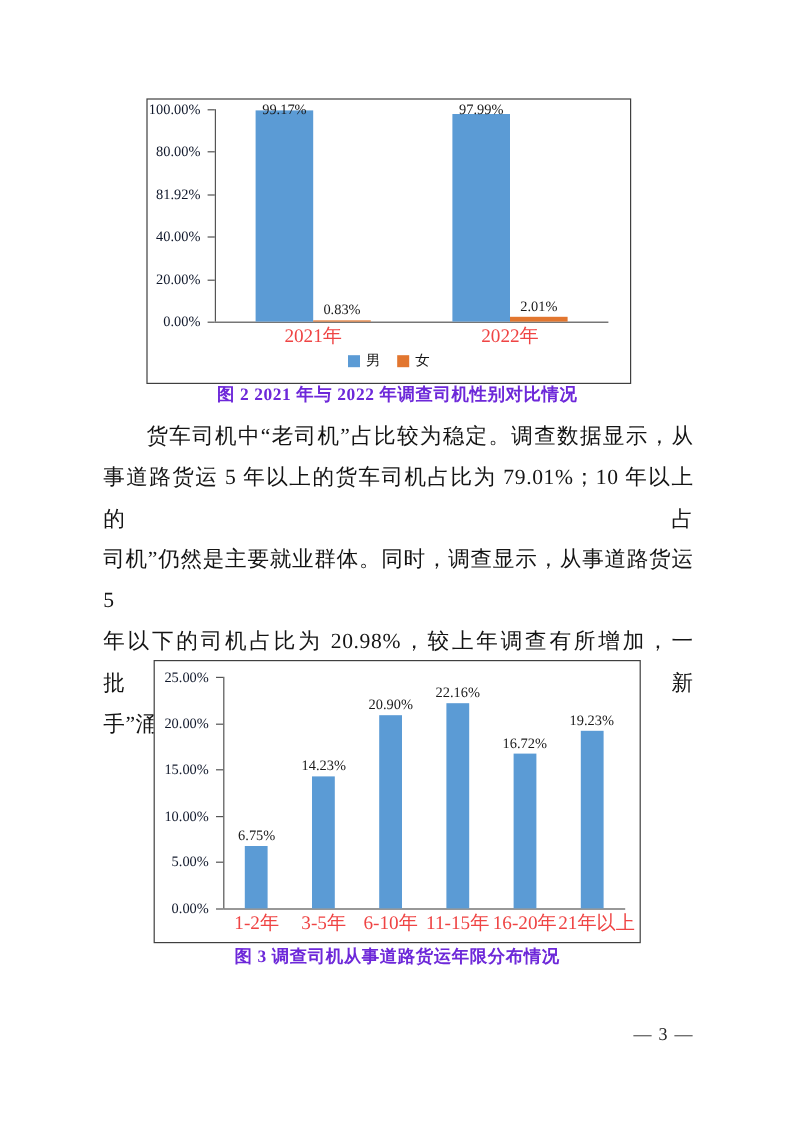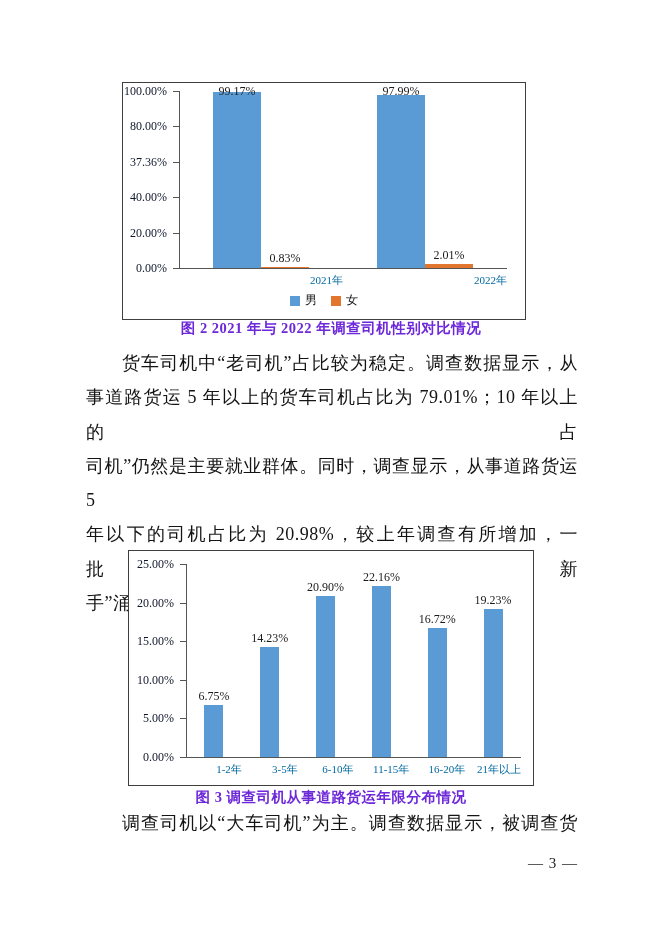--- a/index.html
+++ b/index.html
@@ -9,21 +9,21 @@
     font-family:"Liberation Serif","DejaVu Serif",serif; color:#141414;
   }
   
   .chart-box { position:absolute; background:#ffffff; border:1px solid #3f3f3f; }
   .chart-box > div { position:absolute; }
   .ytick  { font-size:12px; line-height:14px; text-align:right; white-space:nowrap; color:#0f172a; }
   .tickmark { width:6px; height:1px; background:#555555; }
   .vline, .hline { background:#555555; }
   .bar { }
   .vlabel { font-size:12px; line-height:14px; text-align:center; white-space:nowrap; color:#1a1a1a; }
-  .xlabel { font-size:11px; line-height:15px; text-align:right; white-space:nowrap; color:#0369a1; }
+  .xlabel { font-size:16px; line-height:15px; text-align:center; white-space:nowrap; color:#ef4444; }
   .legend { display:flex; justify-content:center; align-items:center; gap:14px; font-size:12px; }
   .legend-item { display:inline-flex; align-items:center; gap:5px; }
   .swatch { width:10px; height:10px; display:inline-block; }
   
   .cap {
     position:absolute; left:0; width:662px; text-align:center;
     font-weight:bold; font-size:14.5px; letter-spacing:0.5px; color:#6d28d9;
   }
   .para { position:absolute; left:86px; width:492px; font-size:18px; line-height:34.3px; letter-spacing:0.5px; }
   .para .line { text-align:justify; text-align-last:justify; }
@@ -41,21 +41,21 @@
 </head>
 <body>
 
 <div class="page">
 
   <div class="chart-box" id="figure2-chart" style="left:122px; top:82px; width:402px; height:236px;">
       <div class="ytick" style="left: 0px; top: 1px; width: 44px;">100.00%</div>
       <div class="tickmark" style="left: 50px; top: 8px;"></div>
       <div class="ytick" style="left: 0px; top: 36.4px; width: 44px;">80.00%</div>
       <div class="tickmark" style="left: 50px; top: 43.4px;"></div>
-      <div class="ytick" style="left: 0px; top: 71.8px; width: 44px;">37.36%</div>
+      <div class="ytick" style="left: 0px; top: 71.8px; width: 44px;">81.92%</div>
       <div class="tickmark" style="left: 50px; top: 78.8px;"></div>
       <div class="ytick" style="left: 0px; top: 107.2px; width: 44px;">40.00%</div>
       <div class="tickmark" style="left: 50px; top: 114.2px;"></div>
       <div class="ytick" style="left: 0px; top: 142.6px; width: 44px;">20.00%</div>
       <div class="tickmark" style="left: 50px; top: 149.6px;"></div>
       <div class="ytick" style="left: 0px; top: 178px; width: 44px;">0.00%</div>
       <div class="tickmark" style="left: 50px; top: 185px;"></div>
       <div class="vline" style="left: 56px; top: 8px; width: 1px; height: 177px;"></div>
       <div class="hline" style="left: 56px; top: 185px; width: 328px; height: 1px;"></div>
       <div class="xlabel" style="left: 56px; top: 190px; width: 164px;">2021年</div>
@@ -120,17 +120,16 @@
       <div class="xlabel" style="left: 280.333px; top: 211px; width: 55.8333px;">16-20年</div>
       <div class="bar" style="left: 298.75px; top: 76.9216px; width: 19px; height: 129.078px; background: rgb(91, 155, 213);"></div>
       <div class="vlabel" style="left: 273.25px; top: 60.9216px; width: 70px;">16.72%</div>
       <div class="xlabel" style="left: 336.167px; top: 211px; width: 55.8333px;">21年以上</div>
       <div class="bar" style="left: 354.583px; top: 57.5444px; width: 19px; height: 148.456px; background: rgb(91, 155, 213);"></div>
       <div class="vlabel" style="left: 329.083px; top: 41.5444px; width: 70px;">19.23%</div>
     </div>
 
   <div class="cap" style="top:788px;">图 3 调查司机从事道路货运年限分布情况</div>
 
-  <div class="para2" style="top:812px;">调查司机以“大车司机”为主。调查数据显示，被调查货</div>
 
   <div class="pagenum">— 3 —</div>
 
 </div>
 
 </body></html>

